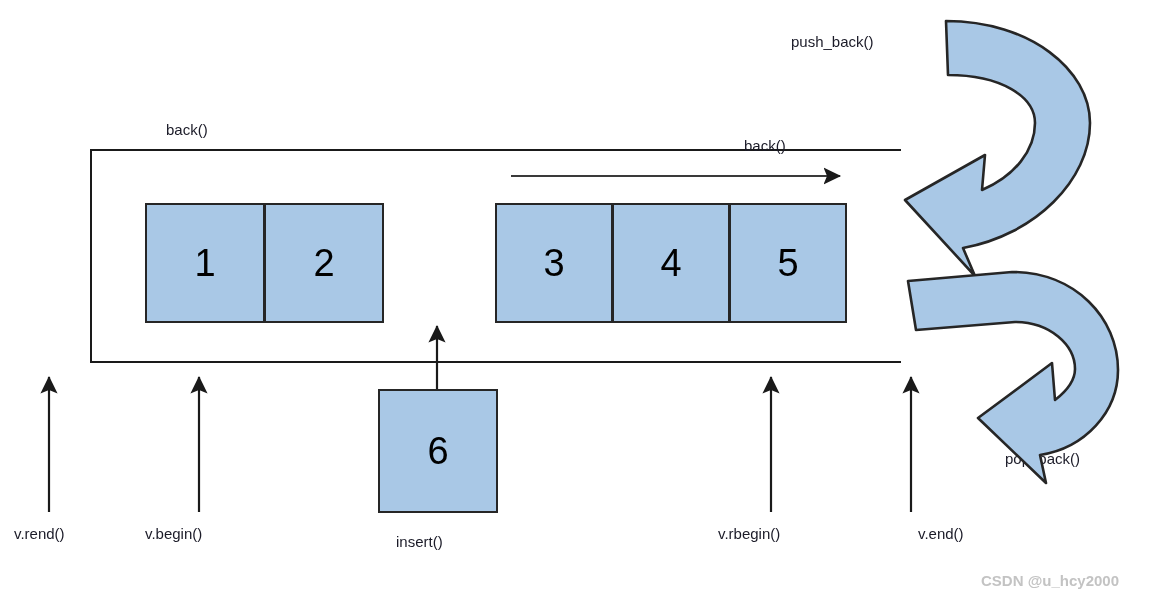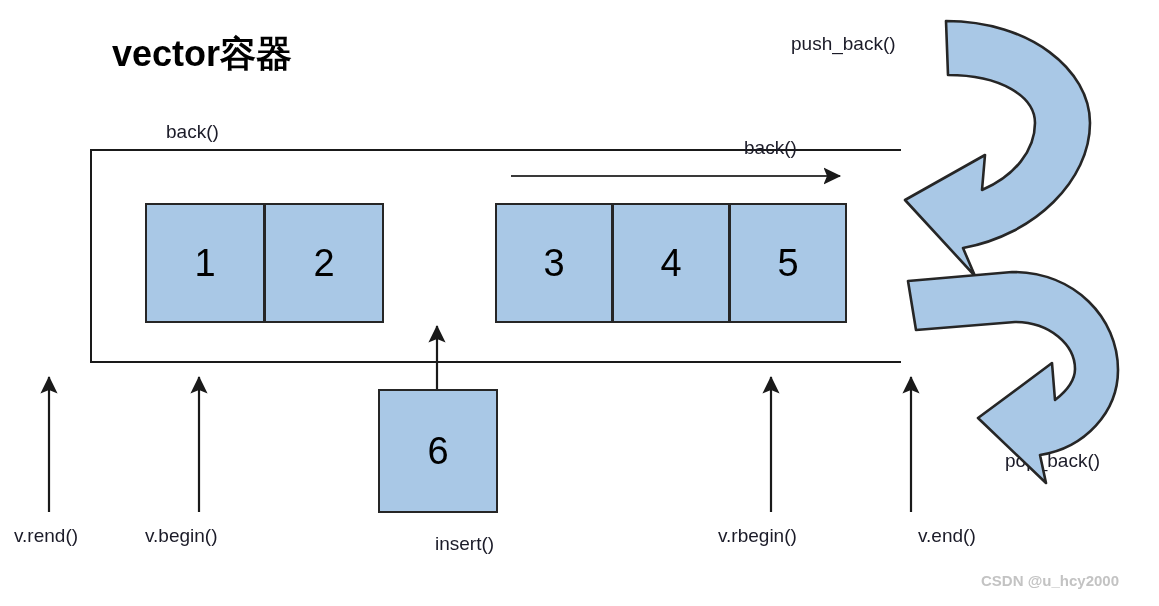--- a/index.html
+++ b/index.html
@@ -21,31 +21,31 @@
     left: 112px;
     top: 30px;
     font-size: 36px;
     font-weight: bold;
     color: #000000;
     letter-spacing: 0px;
     white-space: nowrap;
   }
   .lbl {
     position: absolute;
-    font-size: 19px;
+    font-size: 15px;
     color: #1b1b28;
     white-space: nowrap;
   }
   .lbl-front  { left: 166px; top: 121px; }
   .lbl-back   { left: 744px; top: 137px; }
   .lbl-push   { left: 791px; top: 33px; }
   .lbl-pop    { left: 1005px; top: 450px; }
   .lbl-rend   { left: 14px;  top: 525px; }
   .lbl-begin  { left: 145px; top: 525px; }
-  .lbl-insert { left: 396px; top: 533px; margin-left: 39px; }
+  .lbl-insert { left: 396px; top: 533px; }
   .lbl-rbegin { left: 718px; top: 525px; }
   .lbl-end    { left: 918px; top: 525px; text-align: right; }
 
   .watermark {
     position: absolute;
     left: 981px;
     top: 572px;
     font-size: 15px;
     color: #c3c3c3;
     white-space: nowrap;
@@ -89,21 +89,20 @@
     width: 1159px;
     height: 606px;
     pointer-events: none;
   }
 </style>
 </head>
 <body>
 
 <div id="stage">
 
-  <div class="title">vector容器</div>
 
   <div class="frame-line frame-top"></div>
   <div class="frame-line frame-bottom"></div>
   <div class="frame-line frame-left"></div>
 
   <div class="lbl lbl-front">back()</div>
   <div class="lbl lbl-back">back()</div>
 
   <div class="cell cell-1">1</div>
   <div class="cell cell-2">2</div>

